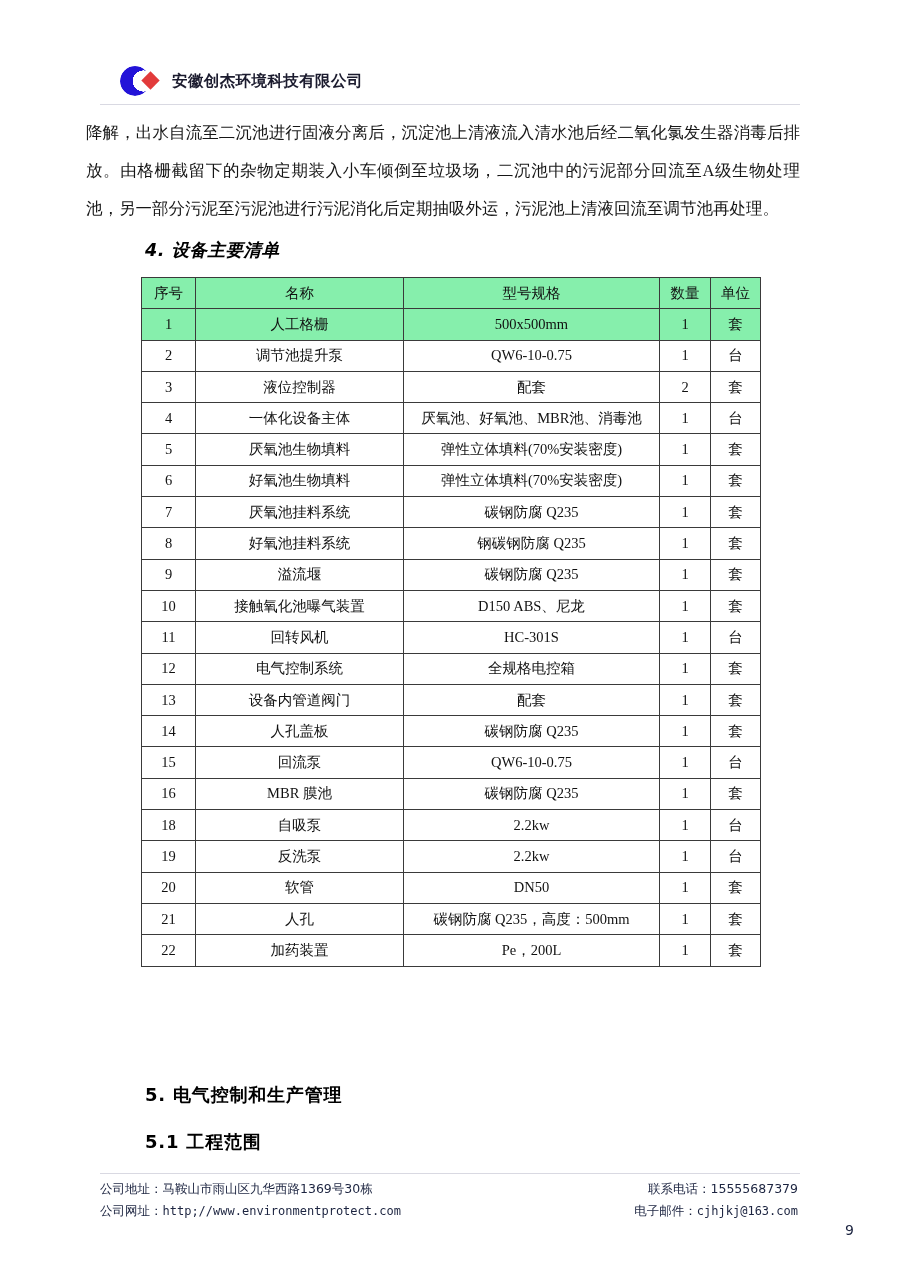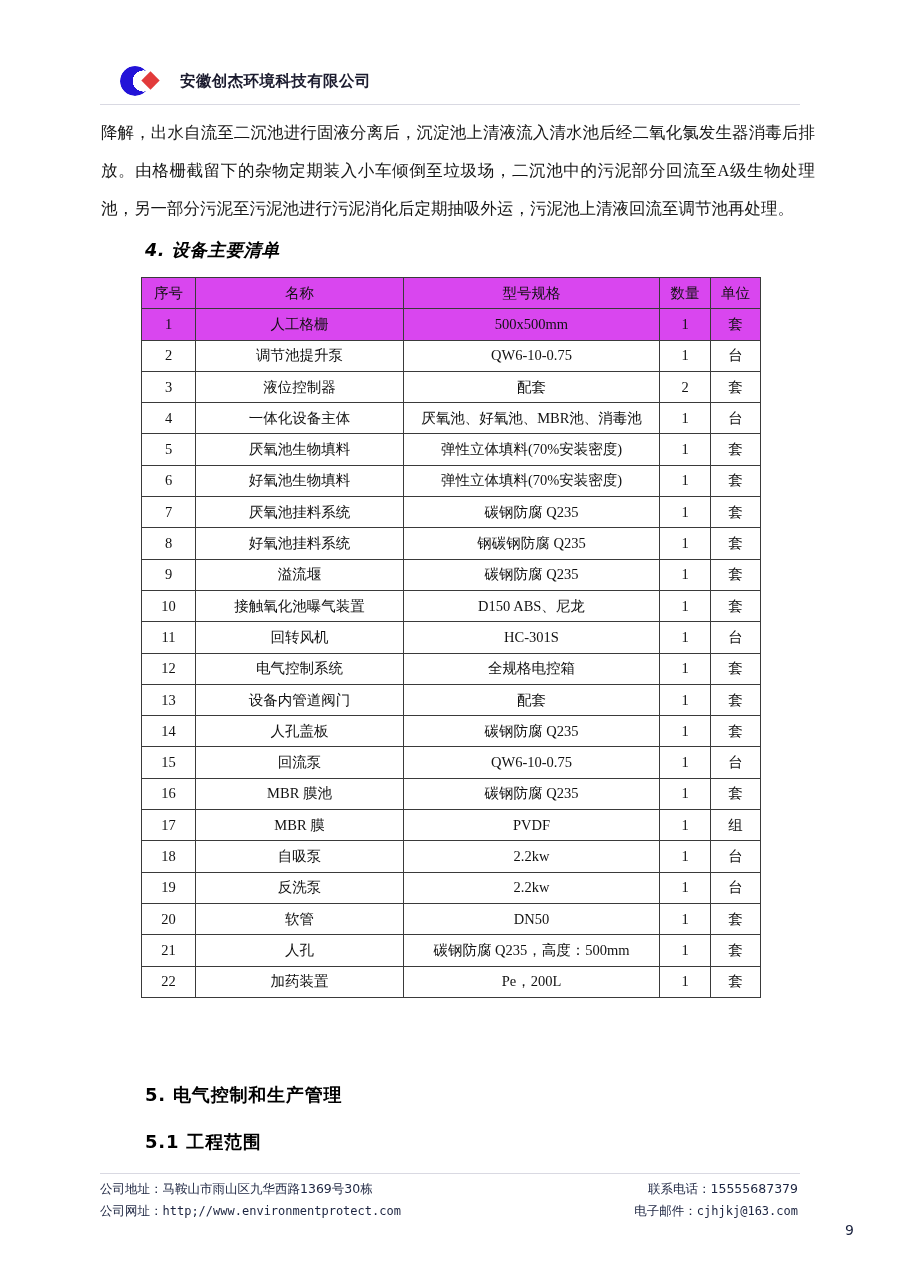--- a/index.html
+++ b/index.html
@@ -60,36 +60,36 @@
     height: 13px;
     background: #e23b3b;
     transform: rotate(45deg);
   }
   .company-name {
     font-family: Liberation Mono, monospace;
     font-size: 15.5px;
     font-weight: bold;
     color: #1b1b2e;
     letter-spacing: 0.4px;
-    margin-left: 16px;
+    margin-left: 8px;
     white-space: nowrap;
   }
   .header-rule {
     position: absolute;
     left: 100px;
     top: 104px;
     width: 700px;
     height: 1px;
     background: #d9d9e2;
   }
 
   
   .body-par {
     position: absolute;
-    left: 101px;
+    left: 86px;
     top: 114px;
     width: 714px;
     font-size: 16.5px;
     line-height: 38px;
     text-align: justify;
     text-justify: inter-ideograph;
     color: #161616;
   }
 
   
@@ -141,21 +141,21 @@
     height: 30.3px;
     text-align: center;
     vertical-align: middle;
     padding: 0 2px;
     font-weight: normal;
     color: #111;
     overflow: hidden;
     white-space: nowrap;
   }
   .equip-table thead td, .equip-table .shade {
-    background: #d946ef;
+    background: #86efac;
   }
   .col-no   { width: 54px; }
   .col-name { width: 208px; }
   .col-spec { width: 256px; }
   .col-qty  { width: 51px; }
   .col-unit { width: 50px; }
 
   
   .footer-rule {
     position: absolute;
@@ -338,27 +338,20 @@
           <td>台</td>
         </tr>
         <tr>
           <td>16</td>
           <td>MBR 膜池</td>
           <td>碳钢防腐 Q235</td>
           <td>1</td>
           <td>套</td>
         </tr>
         <tr>
-          <td>17</td>
-          <td>MBR 膜</td>
-          <td>PVDF</td>
-          <td>1</td>
-          <td>组</td>
-        </tr>
-        <tr>
           <td>18</td>
           <td>自吸泵</td>
           <td>2.2kw</td>
           <td>1</td>
           <td>台</td>
         </tr>
         <tr>
           <td>19</td>
           <td>反洗泵</td>
           <td>2.2kw</td>

